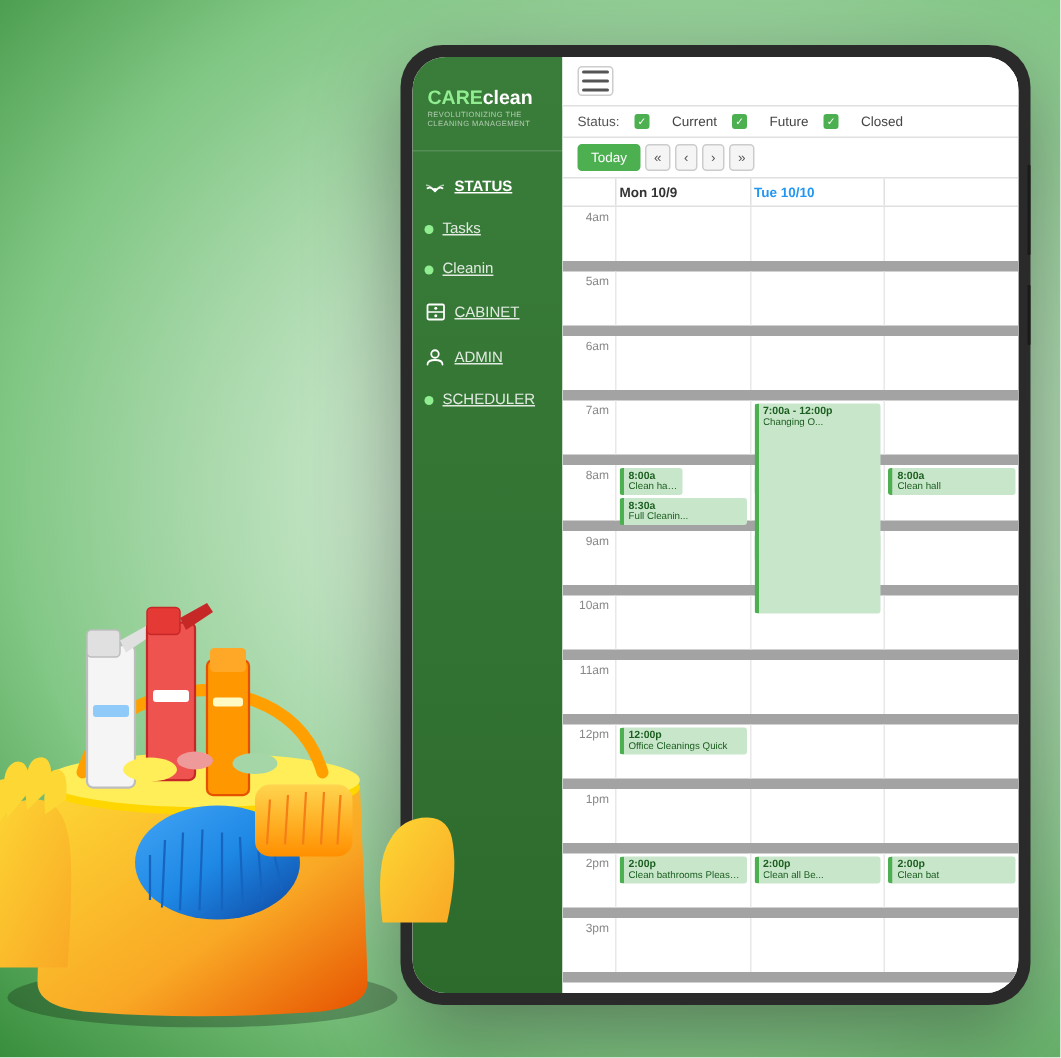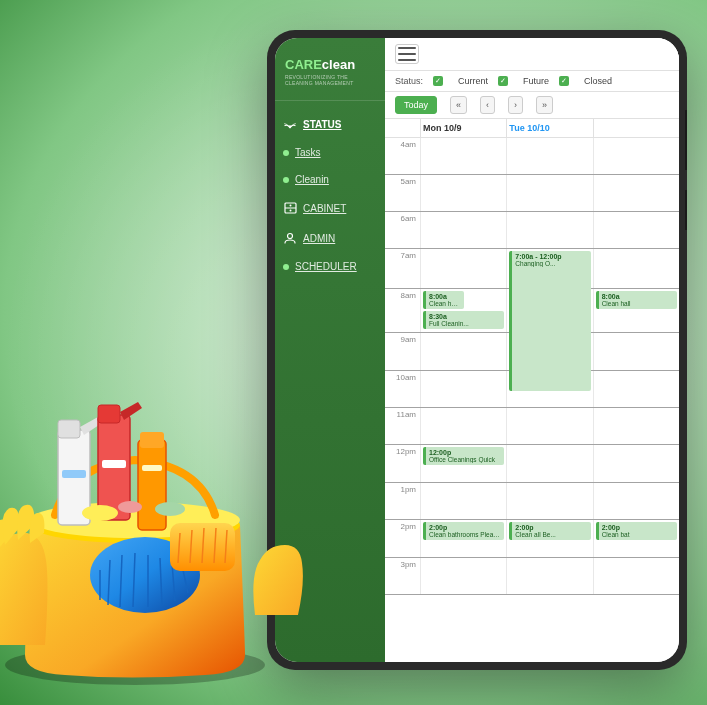--- a/index.html
+++ b/index.html
@@ -32,21 +32,21 @@
       right: 8px;
       bottom: 8px;
       background: #fff;
       border-radius: 22px;
       overflow: hidden;
       display: flex;
     }
 
     
     .sidebar {
-      width: 110px;
+      width: 100px;
       background: linear-gradient(180deg, #3a7d3a 0%, #2d6b2d 100%);
       flex-shrink: 0;
       display: flex;
       flex-direction: column;
       padding: 12px 0;
     }
 
     .sidebar-logo {
       padding: 8px 10px 14px 10px;
       border-bottom: 1px solid rgba(255,255,255,0.15);
@@ -173,21 +173,21 @@
       justify-content: center;
       color: white;
       font-size: 7px;
     }
 
     
     .nav-bar {
       display: flex;
       align-items: flex-end;
       padding: 4px 10px;
-      gap: 13px;
+      gap: 3px;
       border-bottom: 1px solid #e0e0e0;
     }
 
     .nav-btn {
       padding: 3px 8px;
       border: 1px solid #ccc;
       background: #f5f5f5;
       border-radius: 3px;
       font-size: 9px;
       cursor: pointer;
@@ -238,21 +238,21 @@
     
     .cal-grid {
       flex: 1;
       overflow-y: auto;
       display: flex;
       flex-direction: column;
     }
 
     .cal-row {
       display: flex;
-      border-bottom: 1px solid #a3a3a3;
+      border-bottom: 7px solid #a3a3a3;
       min-height: 36px;
       position: relative;
     }
 
     .cal-time {
       width: 35px;
       flex-shrink: 0;
       font-size: 8px;
       color: #888;
       padding: 2px 4px 0 2px;

